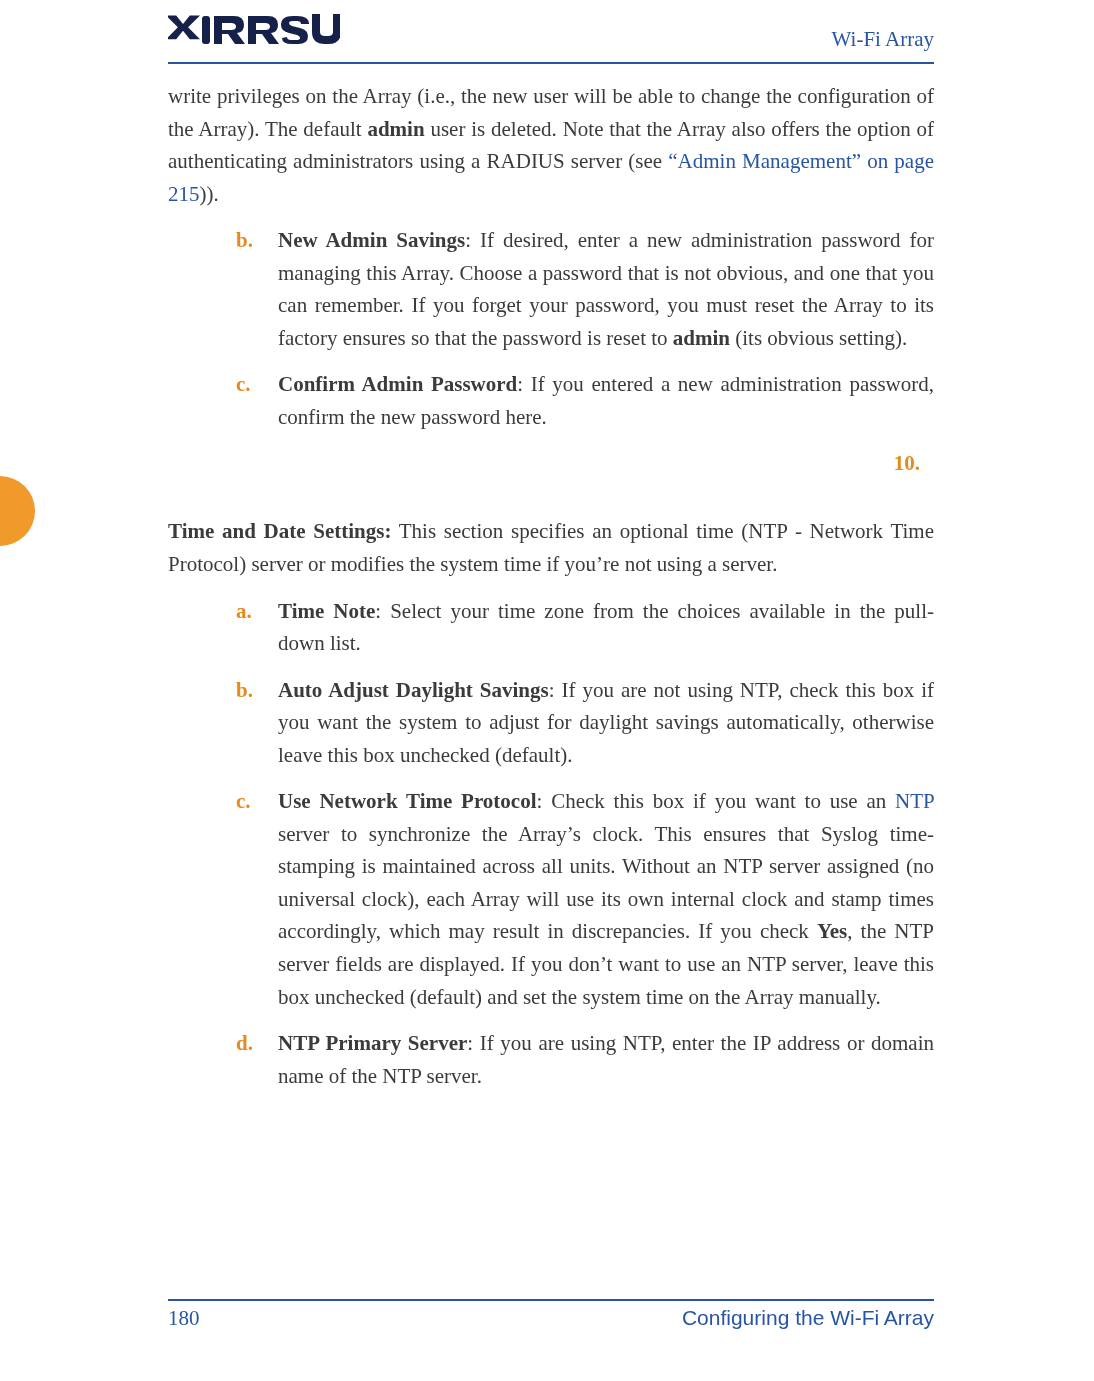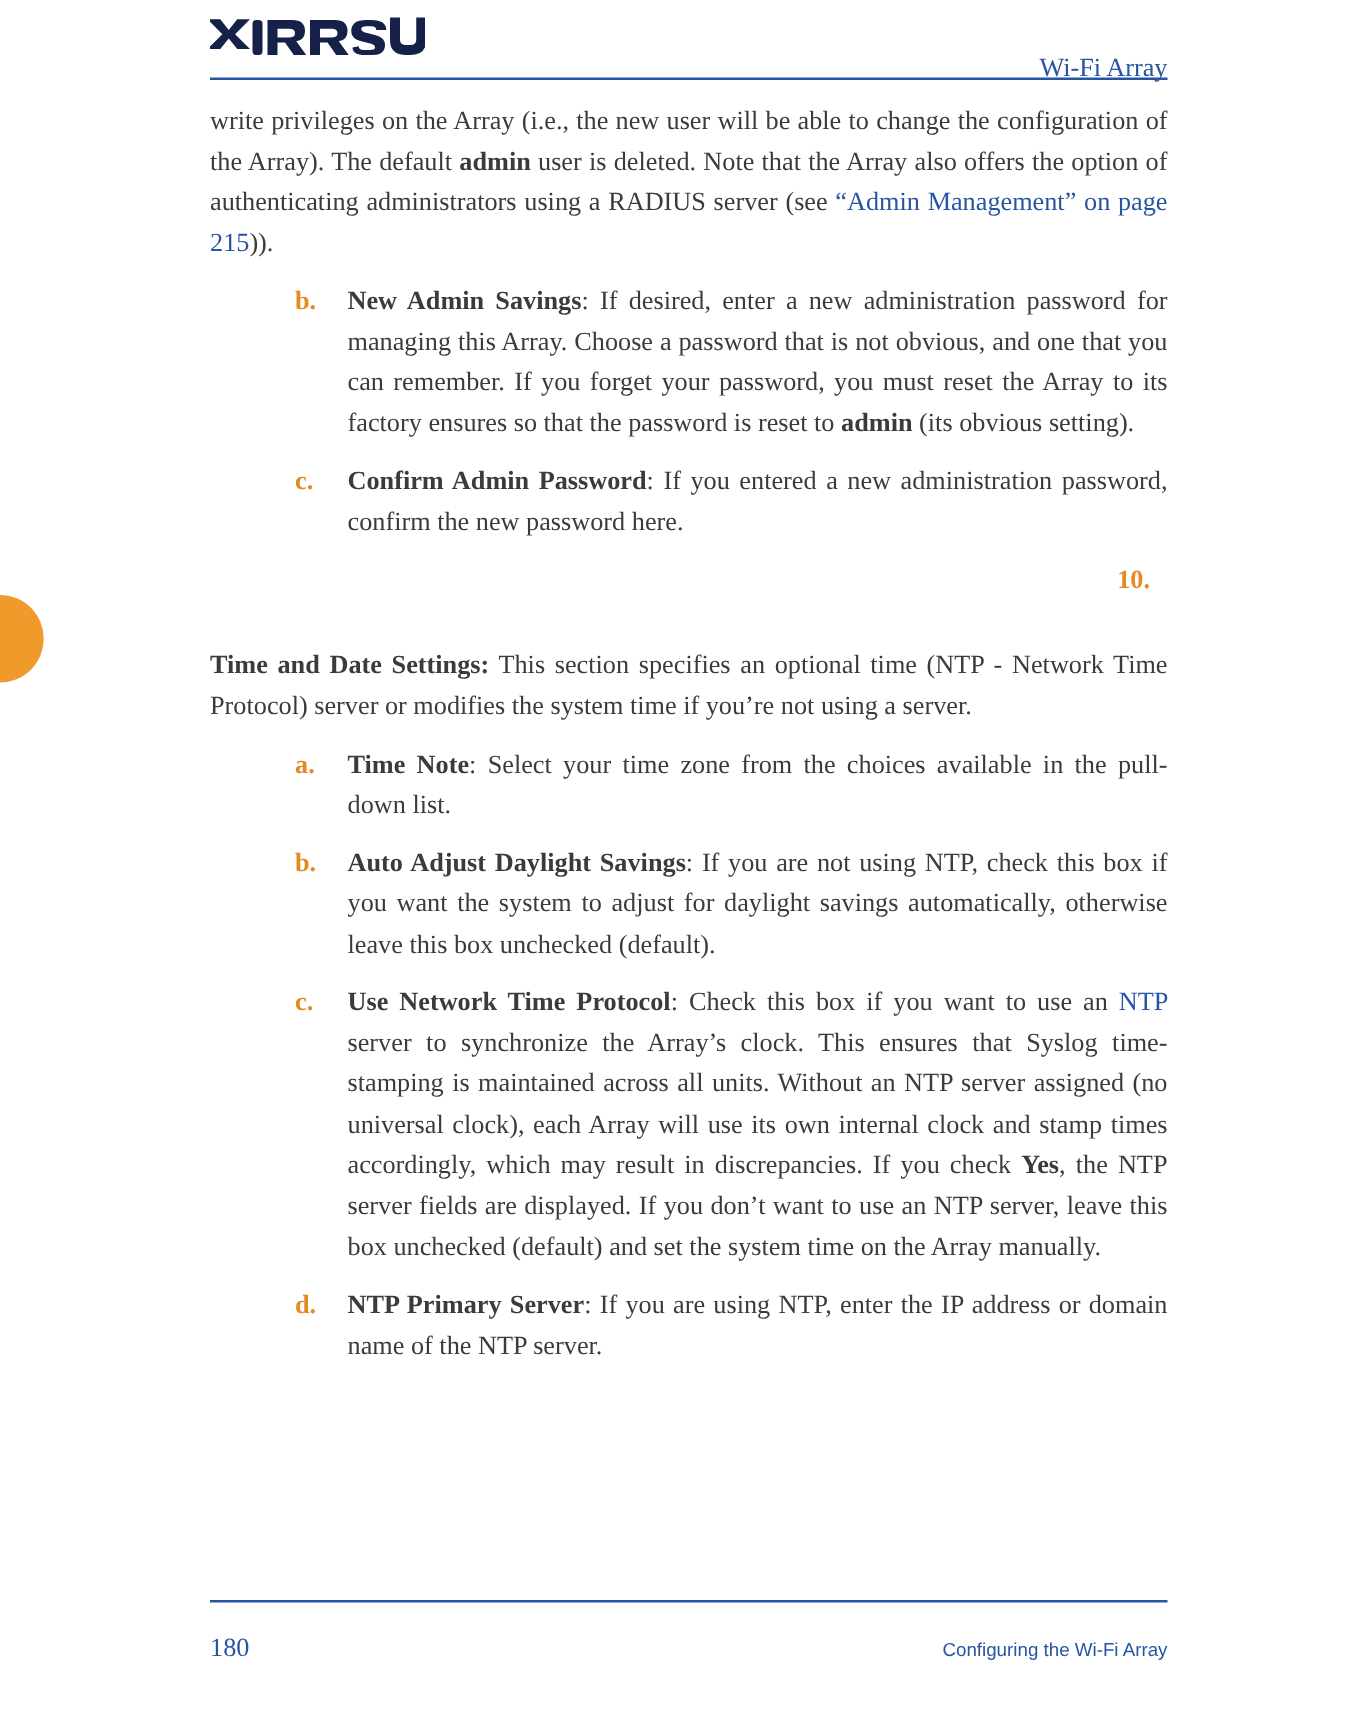--- a/index.html
+++ b/index.html
@@ -25,21 +25,21 @@
   }
   .logo {
     position: absolute;
     left: 0;
     top: -6px;
   }
   .logo svg { display: block; }
   .brand-text {
     position: absolute;
     right: 0;
-    top: 24px;
+    top: 9px;
     color: #2754a3;
     font-size: 21px;
     font-family: "Palatino Linotype", "Book Antiqua", Palatino, Georgia, serif;
   }
   .content {
     position: absolute;
     top: 80px;
     left: 168px;
     right: 160px;
     color: #3b3b3b;
@@ -96,32 +96,32 @@
     height: 70px;
     background: #f19a2c;
     border-radius: 50%;
   }
   .footer {
     position: absolute;
     bottom: 50px;
     left: 168px;
     right: 160px;
     border-top: 2px solid #2754a3;
-    padding-top: 24px;
+    padding-top: 5px;
     display: flex;
     justify-content: space-between;
     align-items: baseline;
   }
   .page-num {
     color: #2754a3;
     font-size: 21px;
   }
   .footer-title {
     color: #2754a3;
-    font-size: 15px;
+    font-size: 21px;
     font-family: Arial, Helvetica, sans-serif;
   }
 </style>
 </head>
 <body>
 
 <div class="page">
 
   <div class="side-tab"></div>
 

